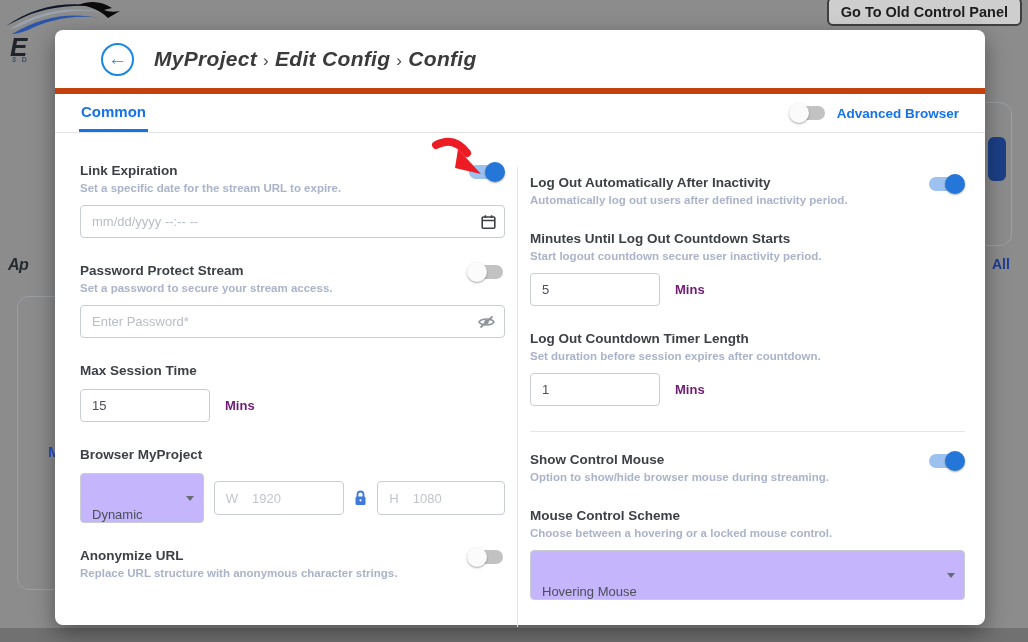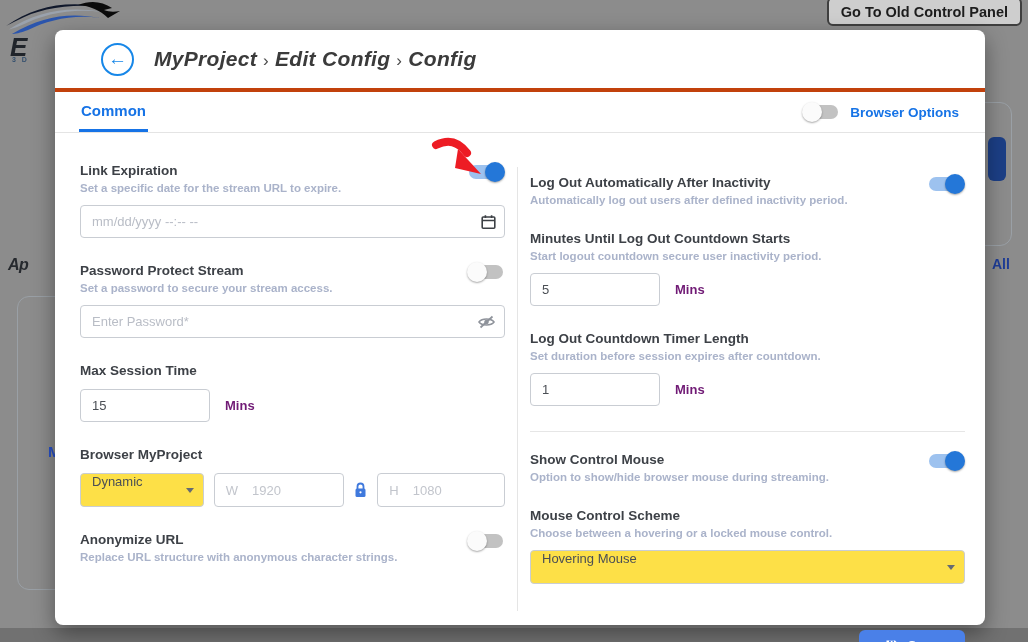--- a/index.html
+++ b/index.html
@@ -20,21 +20,21 @@
   .bg-right-link { position:absolute; left:992px; top:256px; font-size:14px; font-weight:bold; color:#1e3c96; }
 
   
   .modal { position:absolute; left:55px; top:30px; width:930px; height:595px; background:#ffffff; border-radius:8px; box-shadow:0 8px 22px rgba(0,0,0,0.4); }
 
   .modal-header { height:58px; display:flex; align-items:center; gap:20px; padding-left:46px; }
   .back-btn { width:33px; height:33px; border-radius:50%; border:2px solid #1787e8; color:#1787e8; display:flex; align-items:center; justify-content:center; font-size:19px; cursor:pointer; background:#fff; }
   .breadcrumb { font-size:21px; font-weight:bold; font-style:italic; color:#3b3b3b; letter-spacing:0.3px; }
   .breadcrumb .sep { font-weight:normal; color:#4a4a4a; font-size:17px; padding:0 6px; font-style:normal; }
 
-  .tab-bar { height:45px; border-top:4px solid #c2410c; border-bottom:1px solid #e4e4e4; display:flex; align-items:center; justify-content:space-between; padding:0 26px 0 24px; }
+  .tab-bar { height:45px; border-top:6px solid #c2410c; border-bottom:1px solid #e4e4e4; display:flex; align-items:center; justify-content:space-between; padding:0 26px 0 24px; }
   .tab-common { font-size:15px; font-weight:bold; color:#1673e6; height:100%; display:flex; align-items:center; border-bottom:3px solid #1673e6; padding:0 2px; cursor:pointer; }
   .adv-wrap { display:flex; align-items:center; gap:10px; }
   .adv-label { font-size:13.5px; font-weight:bold; color:#1673e6; }
 
   .content { display:flex; padding:30px 20px 0 25px; }
   .col-left { width:425px; }
   .col-divider { width:1px; background:#e5e5e5; margin:4px 12px 50px 12px; }
   .col-right { width:435px; padding-top:12px; }
 
   .field { position:relative; margin-bottom:25px; }
@@ -52,21 +52,21 @@
   .switch { position:relative; width:38px; height:20px; flex:0 0 auto; cursor:pointer; }
   .switch .track { position:absolute; left:2px; top:3px; width:34px; height:14px; border-radius:7px; }
   .switch .knob { position:absolute; top:0; width:20px; height:20px; border-radius:50%; box-shadow:0 1px 2px rgba(0,0,0,0.35); }
   .switch.on .track { background:#9dc2ef; }
   .switch.on .knob { right:0; background:#2477d8; }
   .switch.off .track { background:#c2c2c2; }
   .switch.off .knob { left:0; background:#fbfbfb; }
   .toggle-abs { position:absolute; right:0; top:-1px; }
 
   
-  .fselect { position:relative; height:34px; border:1px solid #c9cdd3; border-radius:4px; display:flex; align-items:flex-start; padding:0 26px 0 11px; font-size:13px; color:#4b4f55; cursor:pointer; background:#fde047; }
+  .fselect { position:relative; height:50px; border:1px solid #c9cdd3; border-radius:4px; display:flex; align-items:flex-end; padding:0 26px 0 11px; font-size:13px; color:#4b4f55; cursor:pointer; background:#c4b5fd; }
   .caret { position:absolute; right:9px; top:50%; margin-top:-2px; width:0; height:0; border-left:4.5px solid transparent; border-right:4.5px solid transparent; border-top:5.5px solid #666b72; }
 
   .res-row { margin-top:11px; display:flex; align-items:center; gap:10px; }
   .res-select { width:124px; }
   .res-box { width:131px; height:34px; border:1px solid #c9cdd3; border-radius:4px; display:flex; align-items:center; gap:14px; padding:0 11px; font-size:13px; color:#c2c5cc; }
   .lock-wrap { display:flex; }
 
   .hdivider { height:1px; background:#e6e6e6; margin:2px 0 20px; }
 
   .save-row { display:flex; justify-content:flex-end; margin-top:46px; }
@@ -110,21 +110,21 @@
     </div>
   </div>
 
   <div class="tab-bar">
     <div class="tab-common">Common</div>
     <div class="adv-wrap">
       <div class="switch off">
         <div class="track"></div>
         <div class="knob"></div>
       </div>
-      <span class="adv-label">Browser Options</span>
+      <span class="adv-label">Advanced Browser</span>
     </div>
   </div>
 
   <div class="content">
 
     <div class="col-left">
 
       <div class="field">
         <div class="f-label">Link Expiration</div>
         <div class="f-desc">Set a specific date for the stream URL to expire.</div>

